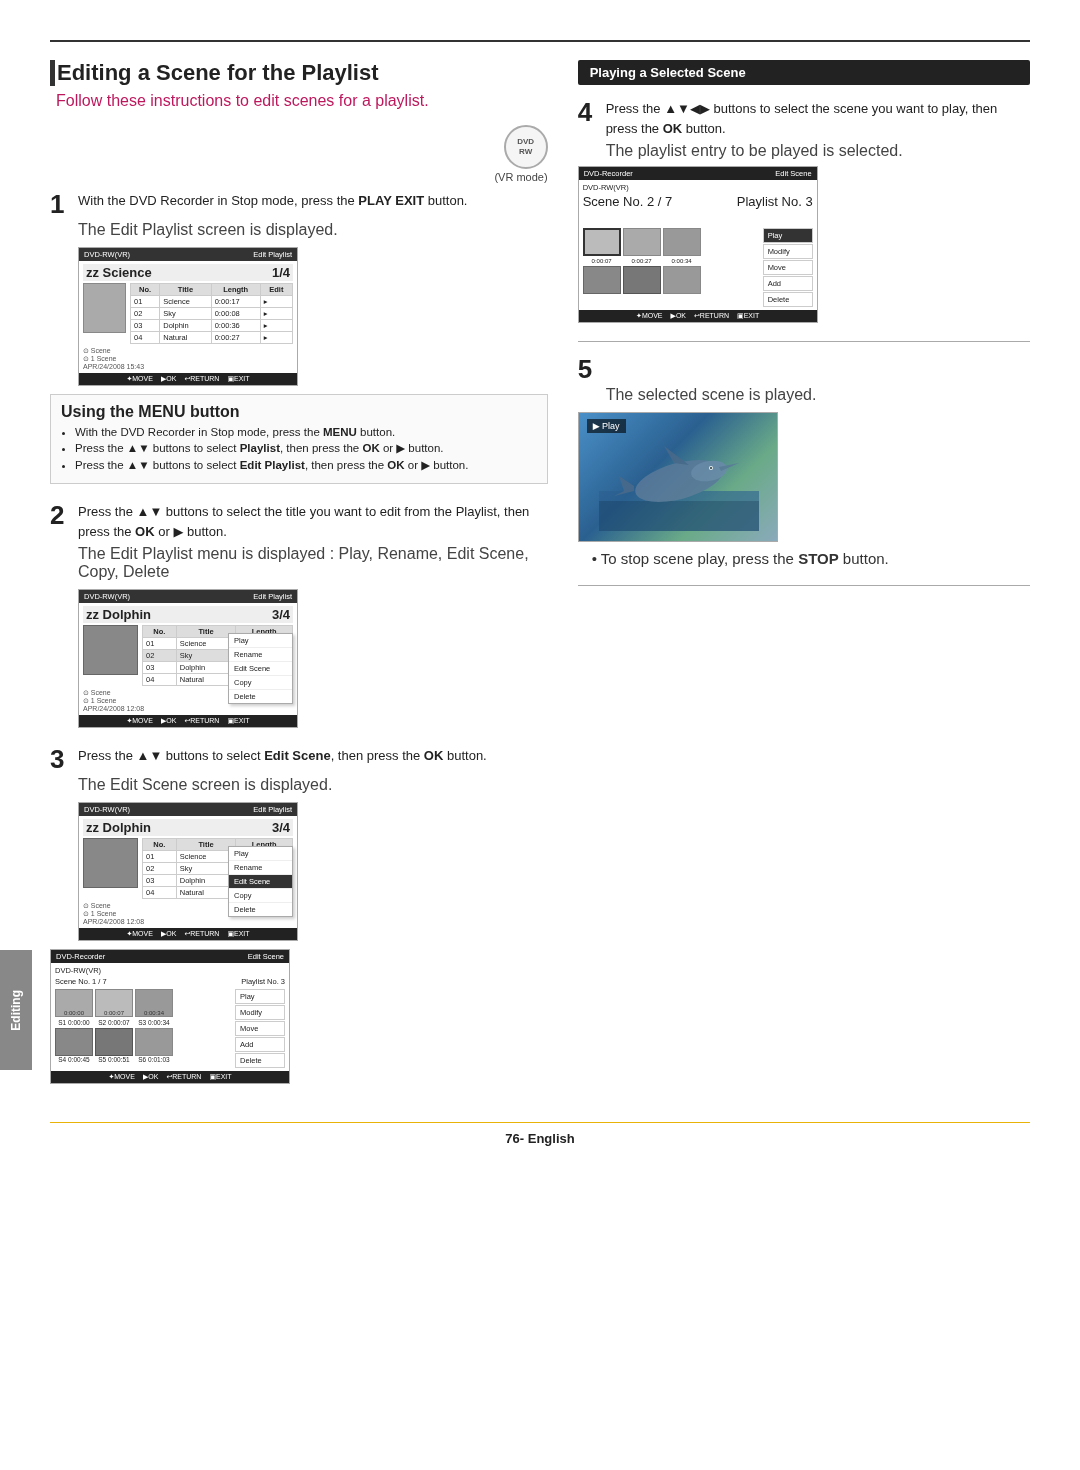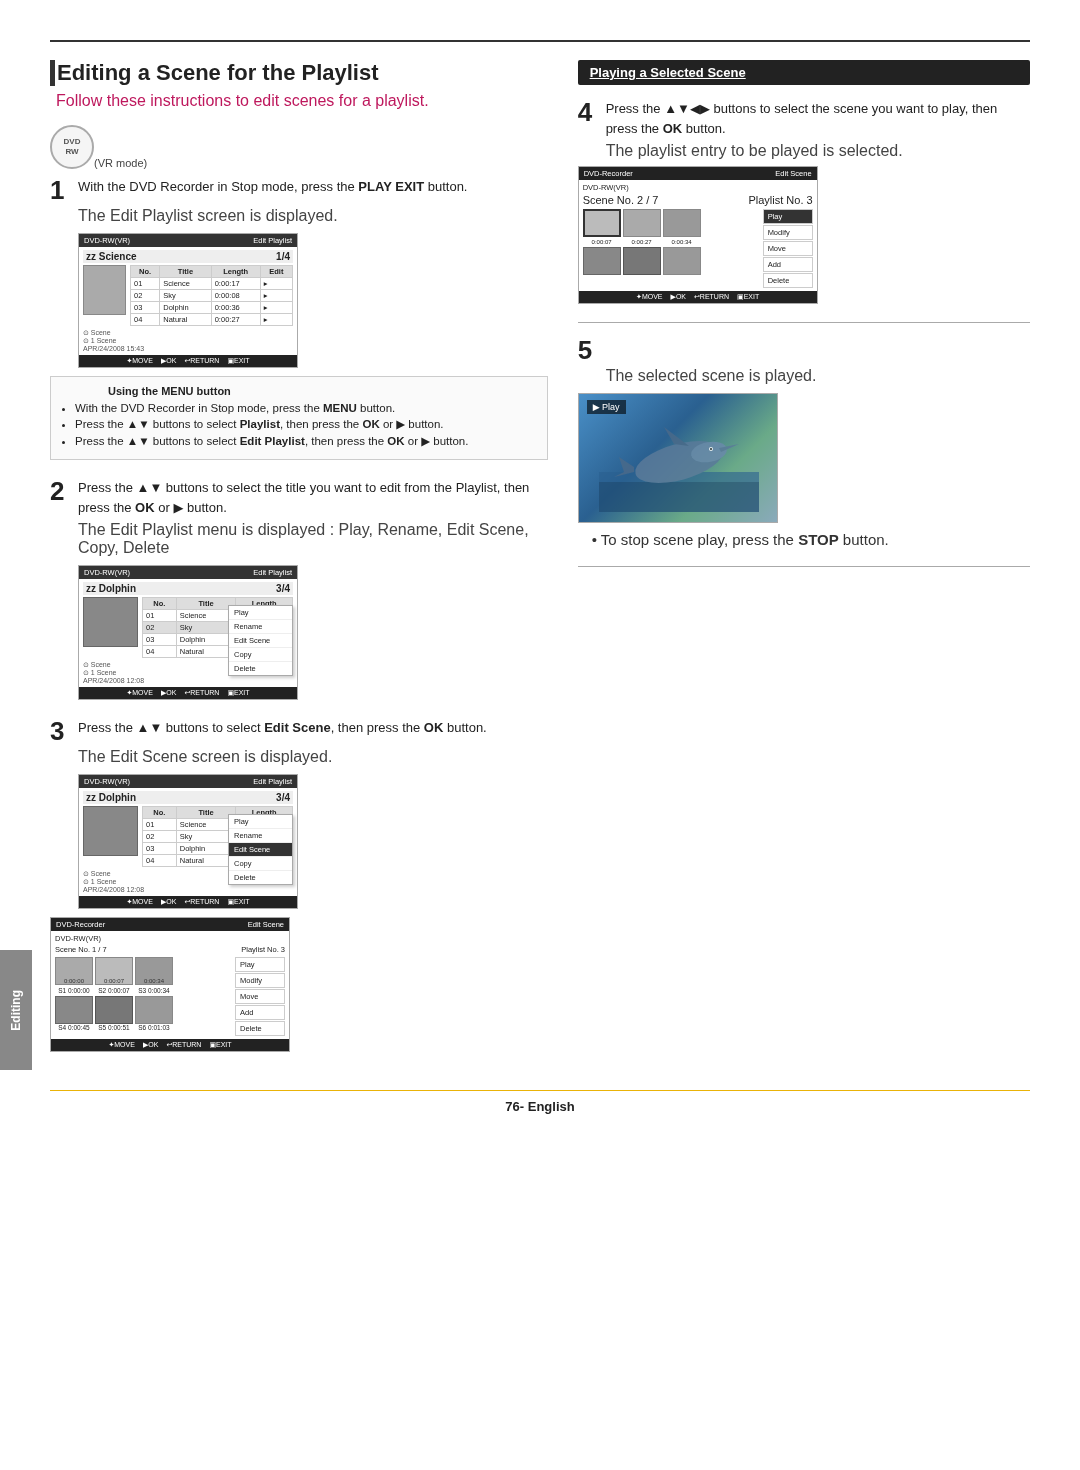--- a/index.html
+++ b/index.html
@@ -69,21 +69,20 @@
 
     
     .section-header {
       background: #222;
       color: #fff;
       font-size: 13px;
       font-weight: bold;
       padding: 5px 12px;
       margin-bottom: 14px;
       border-radius: 2px;
-      text-decoration: underline;
     }
 
     
     .step {
       margin-bottom: 18px;
     }
     .step-header {
       display: flex;
       align-items: flex-start;
       gap: 8px;
@@ -104,20 +103,21 @@
     .step-desc {
       font-size: 16px;
       color: #444;
       margin-left: 28px;
       margin-bottom: 6px;
     }
 
     
     .vr-mode-area {
       display: flex;
+      flex-direction: column;
       align-items: flex-end;
       margin-bottom: 8px;
     }
     .vr-icon {
       width: 44px;
       height: 44px;
       border: 2px solid #aaa;
       border-radius: 50%;
       display: flex;
       align-items: center;
@@ -138,23 +138,22 @@
 
     
     .menu-subsection {
       border: 1px solid #ccc;
       padding: 8px 10px;
       margin: 8px 0 10px 0;
       background: #fafafa;
     }
     .menu-subsection-title {
       font-weight: bold;
-      font-size: 11px;
+      font-size: 16px;
       margin-bottom: 5px;
-      margin-left: 47px;
     }
     .menu-subsection ul {
       padding-left: 14px;
     }
     .menu-subsection ul li {
       font-size: 11.5px;
       margin-bottom: 3px;
       list-style: disc;
     }
 
@@ -173,21 +172,21 @@
       display: flex;
       justify-content: space-between;
       padding: 2px 5px;
       font-size: 7.5px;
     }
     .screen-body {
       padding: 3px 4px;
     }
     .screen-title-bar {
       font-weight: bold;
-      font-size: 10px;
+      font-size: 13px;
       margin-bottom: 2px;
       padding: 1px 3px;
       background: #eee;
       display: flex;
       justify-content: space-between;
     }
     .screen-table {
       width: 100%;
       border-collapse: collapse;
       font-size: 7.5px;
@@ -625,21 +624,21 @@
         </div>
         <div class="step-desc">The playlist entry to be played is selected.</div>
 
         <div class="small-screen-right">
           <div class="screen-inner-header">
             <span>DVD-Recorder</span>
             <span>Edit Scene</span>
           </div>
           <div style="padding:3px 4px;">
             <div style="font-size:7.5px;margin-bottom:2px;">DVD-RW(VR)</div>
-            <div style="font-size:11px;display:flex;justify-content:space-between;margin-bottom:3px;">
+            <div style="font-size:13px;display:flex;justify-content:space-between;margin-bottom:19px;">
               <span>Scene No. 2 / 7</span>
               <span>Playlist No. 3</span>
             </div>
             <div style="display:flex;gap:4px;">
               <div style="flex:1;">
                 <div style="display:flex;gap:2px;margin-bottom:2px;">
                   <div style="width:38px;height:28px;background:#bbb;border:2px solid #333;"></div>
                   <div style="width:38px;height:28px;background:#aaa;border:1px solid #888;"></div>
                   <div style="width:38px;height:28px;background:#999;border:1px solid #888;"></div>
                 </div>

